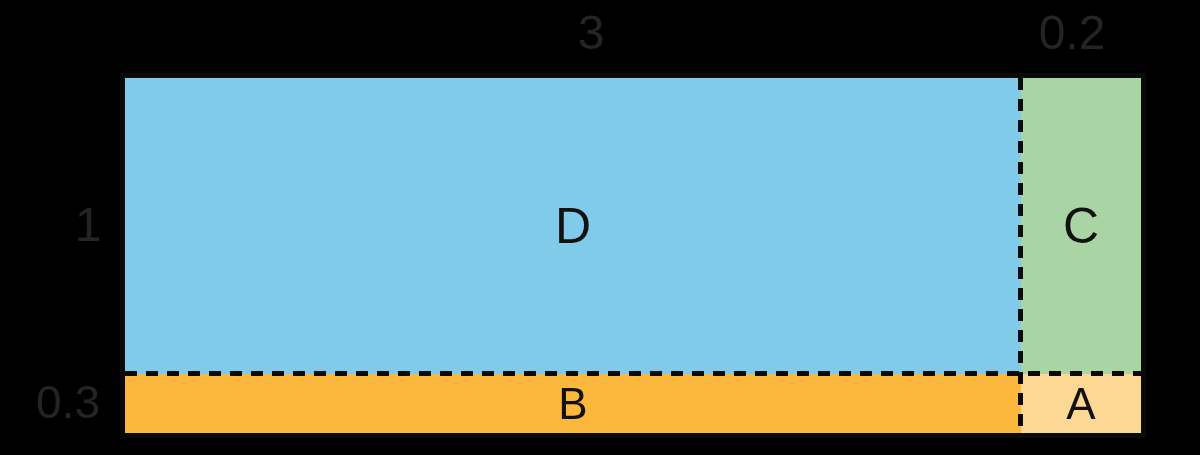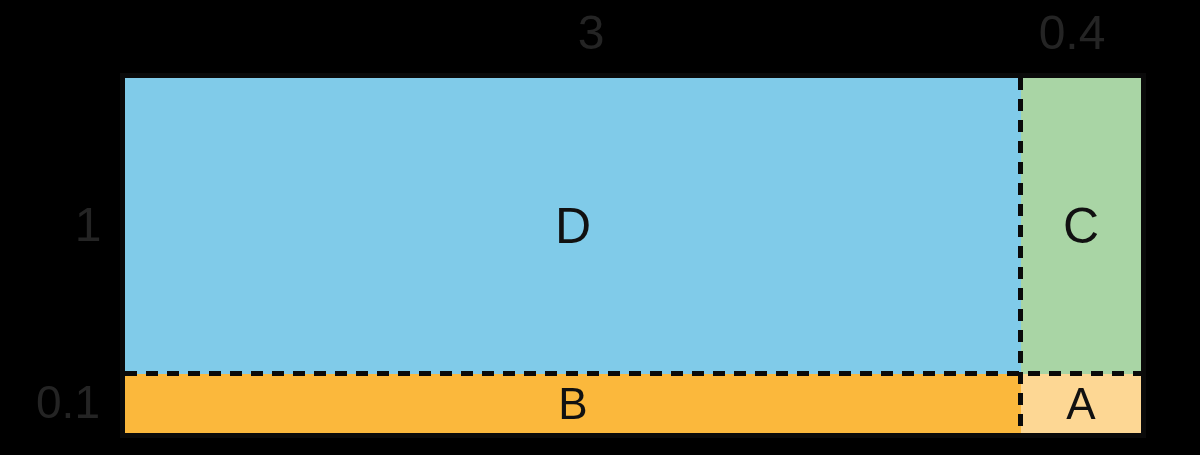--- a/index.html
+++ b/index.html
@@ -76,25 +76,25 @@
   .dim-1     { left: 88px; top: 225px; transform: translate(-50%, -50%); }
   .dim-02    { left: 68px; top: 402px; transform: translate(-50%, -50%); font-size: 46px; }
 </style>
 </head>
 <body>
 
 <div class="stage">
 
   <div class="dim-label dim-top dim-3">3</div>
 
-  <div class="dim-label dim-top dim-04">0.4</div>
+  <div class="dim-label dim-top dim-04">0.2</div>
 
   <div class="dim-label dim-1">1</div>
 
-  <div class="dim-label dim-02">0.1</div>
+  <div class="dim-label dim-02">0.3</div>
 
   <div class="rect">
 
     <div class="cell" style="background: rgb(128, 203, 233);">
       <span>D</span>
     </div>
 
     <div class="cell" style="background: rgb(169, 213, 165);">
       <span>C</span>
     </div>

